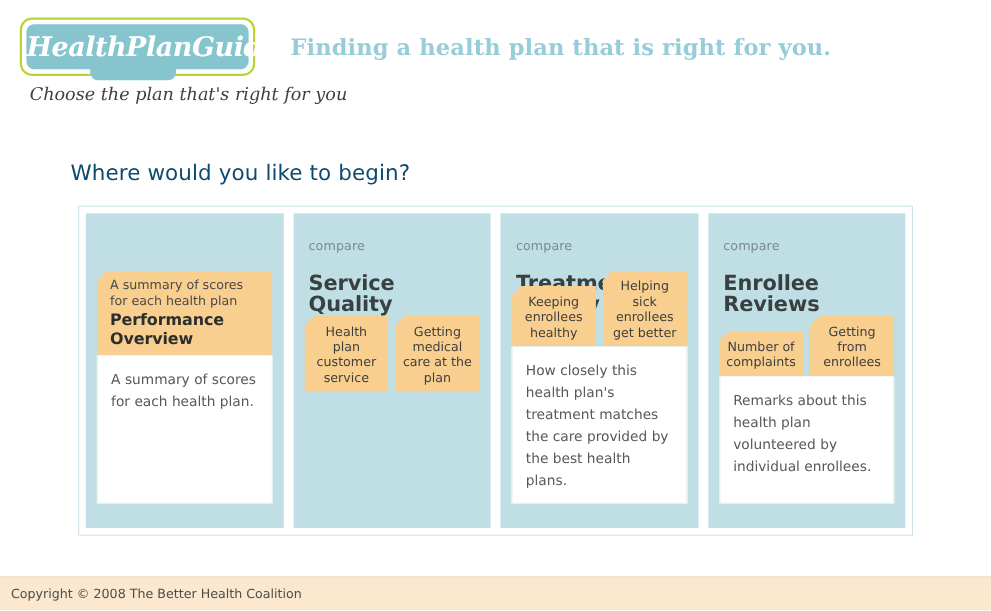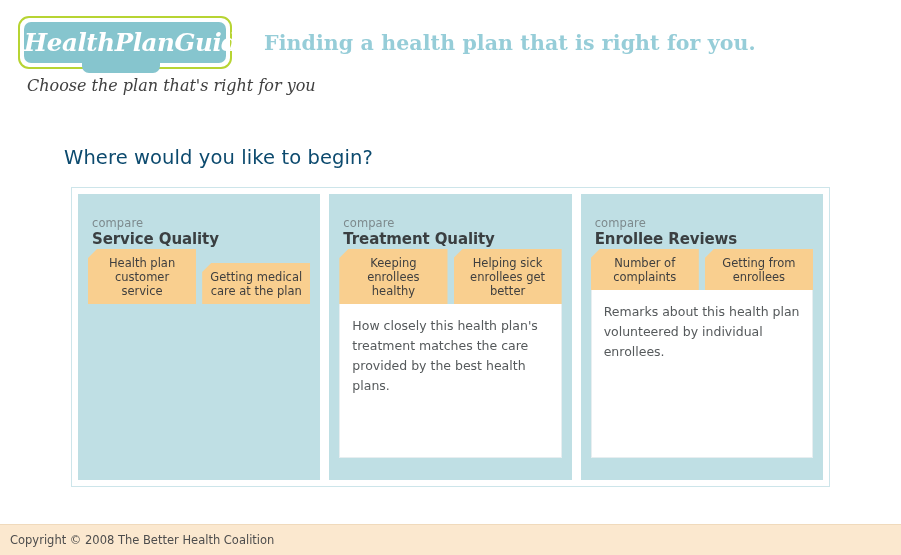--- a/index.html
+++ b/index.html
@@ -152,26 +152,26 @@
     min-height: 52px;
     box-sizing: border-box;
   }
   .card-eyebrow {
     font-size: 11.5px;
     color: #7d8a8d;
     line-height: 14px;
     letter-spacing: 0.1px;
   }
   .card-heading {
-    font-size: 15px;
+    font-size: 19px;
     font-weight: bold;
     color: #3a3f41;
     line-height: 19px;
     letter-spacing: -0.1px;
-    margin-top: 0;
+    margin-top: 19px;
   }
   .card--overview .card-head {
     min-height: 52px;
   }
 
   
   .tabs {
     display: flex;
     gap: 6px;
     padding: 0 10px;
@@ -267,20 +267,34 @@
   </div>
 
   <div id="header-headline">Finding a health plan that is right for you.</div>
 </div>
 
 <div id="page-title">Where would you like to begin?</div>
 
 <div id="chooser">
   <div id="chooser-inner">
 
+    <div class="card card--overview">
+      <div class="card-head">
+        <div class="card-eyebrow"></div>
+        <div class="card-heading"></div>
+      </div>
+      <div class="tabs">
+        <div class="tab tab--wide">
+          <div class="tab-sub">A summary of scores for each health plan</div>
+          <div class="tab-title">Performance Overview</div>
+        </div>
+      </div>
+      <div class="card-body">A summary of scores for each health plan.</div>
+      <div class="card-foot"></div>
+    </div>
 
     <div class="card">
       <div class="card-head">
         <div class="card-eyebrow">compare</div>
         <div class="card-heading">Service Quality</div>
       </div>
       <div class="tabs">
         <div class="tab">Health plan customer service</div>
         <div class="tab">Getting medical care at the plan</div>
       </div>

